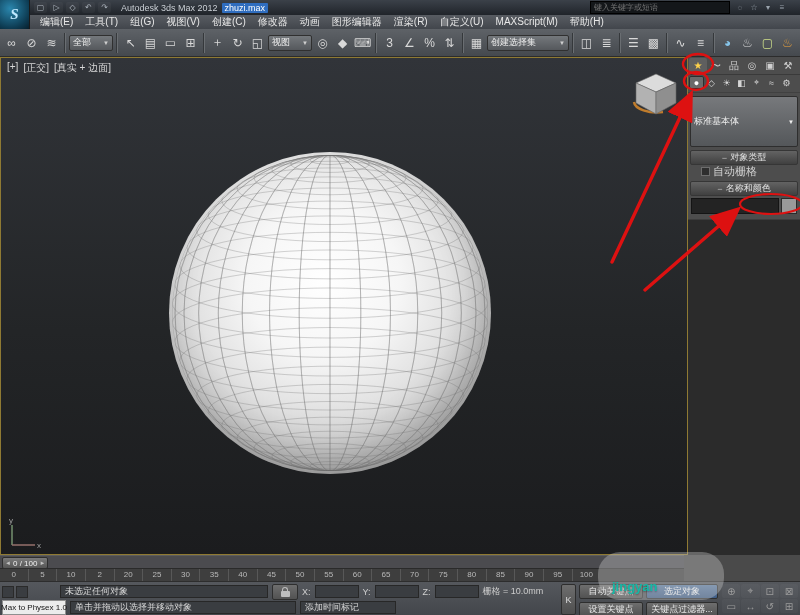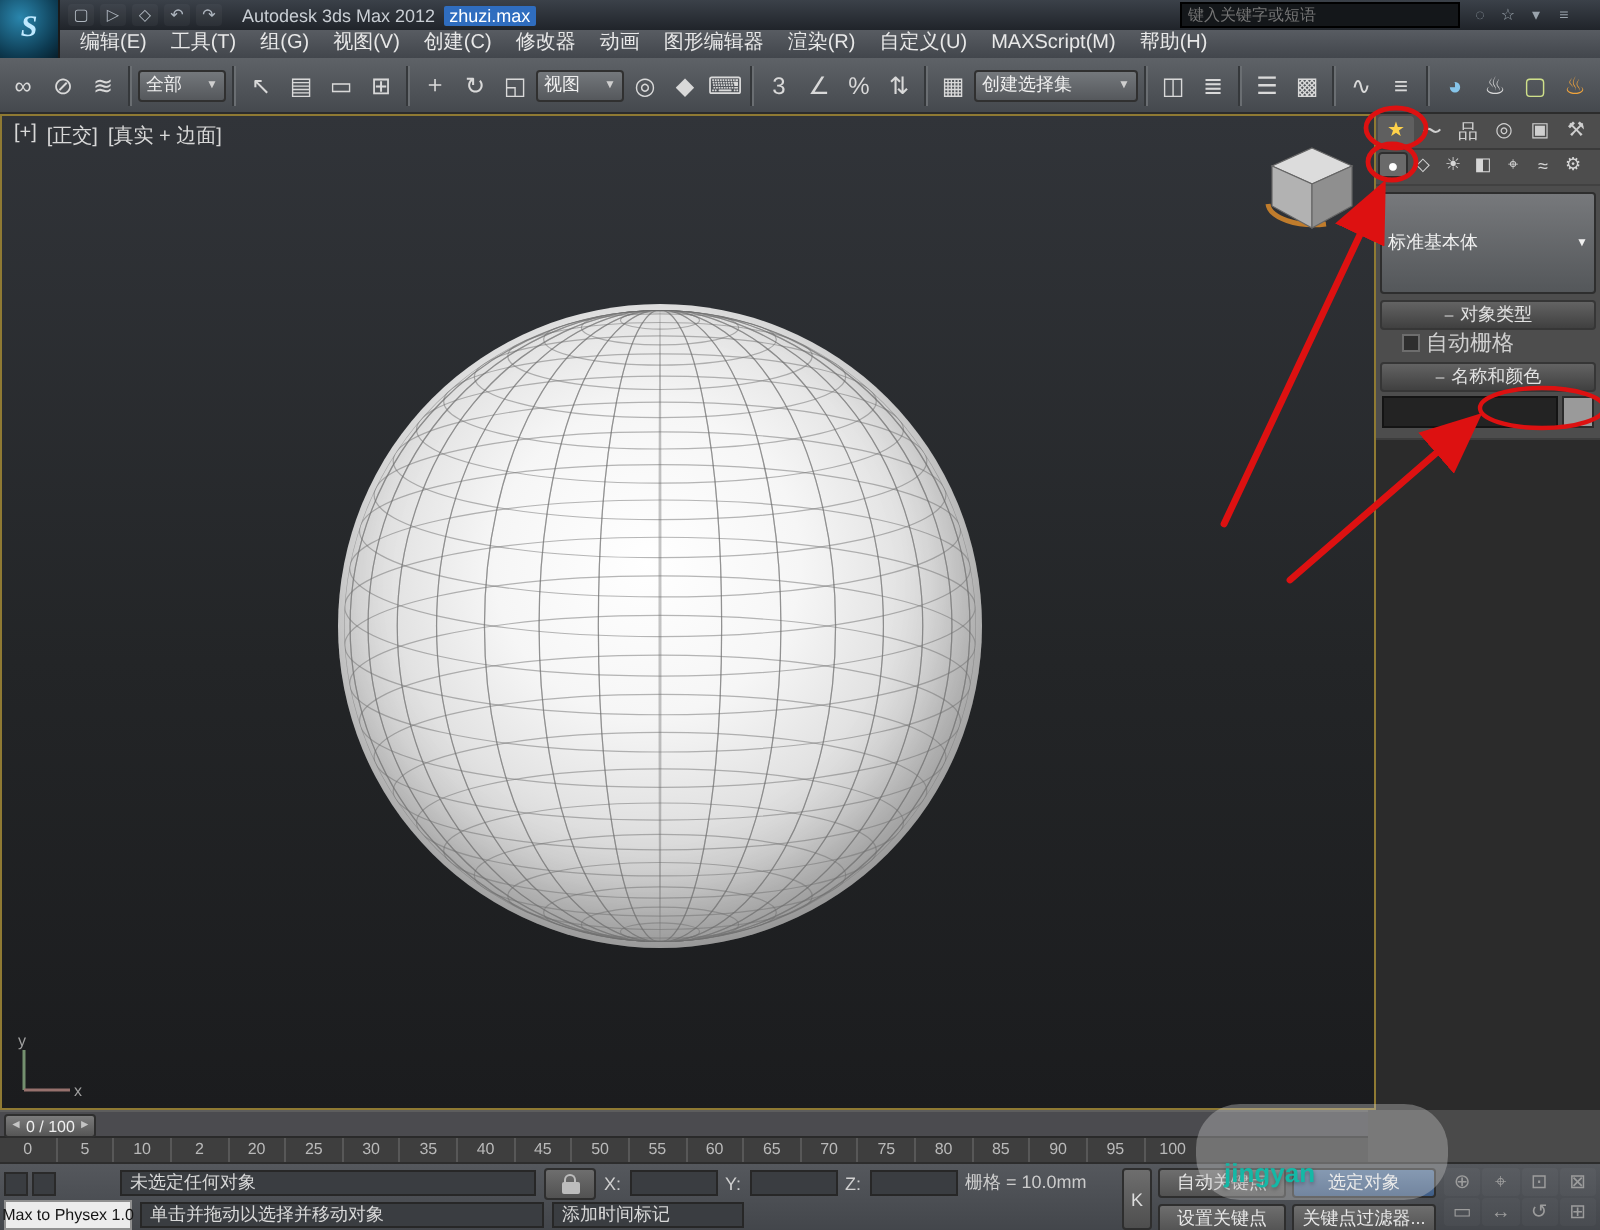--- a/index.html
+++ b/index.html
@@ -405,21 +405,21 @@
     <span class="coord-label">Y:</span>
     <input class="coord-input" style="">
     <span class="coord-label">Z:</span>
     <input class="coord-input" style="">
     <span>栅格 = 10.0mm</span>
   </div>
   <div class="sb-row sb-row2">
     <div class="plugin-btn">
       <span>Max to Physex 1.0</span>
     </div>
-    <div class="sb-field" style="width:202px;">
+    <div class="sb-field" style="width:226px;">
       <span>单击并拖动以选择并移动对象</span>
     </div>
     <div class="sb-field" style="width:96px;">
       <span>添加时间标记</span>
     </div>
   </div>
 
   <div class="right-cluster">
     <div class="rc-key">
       <span>K</span>

